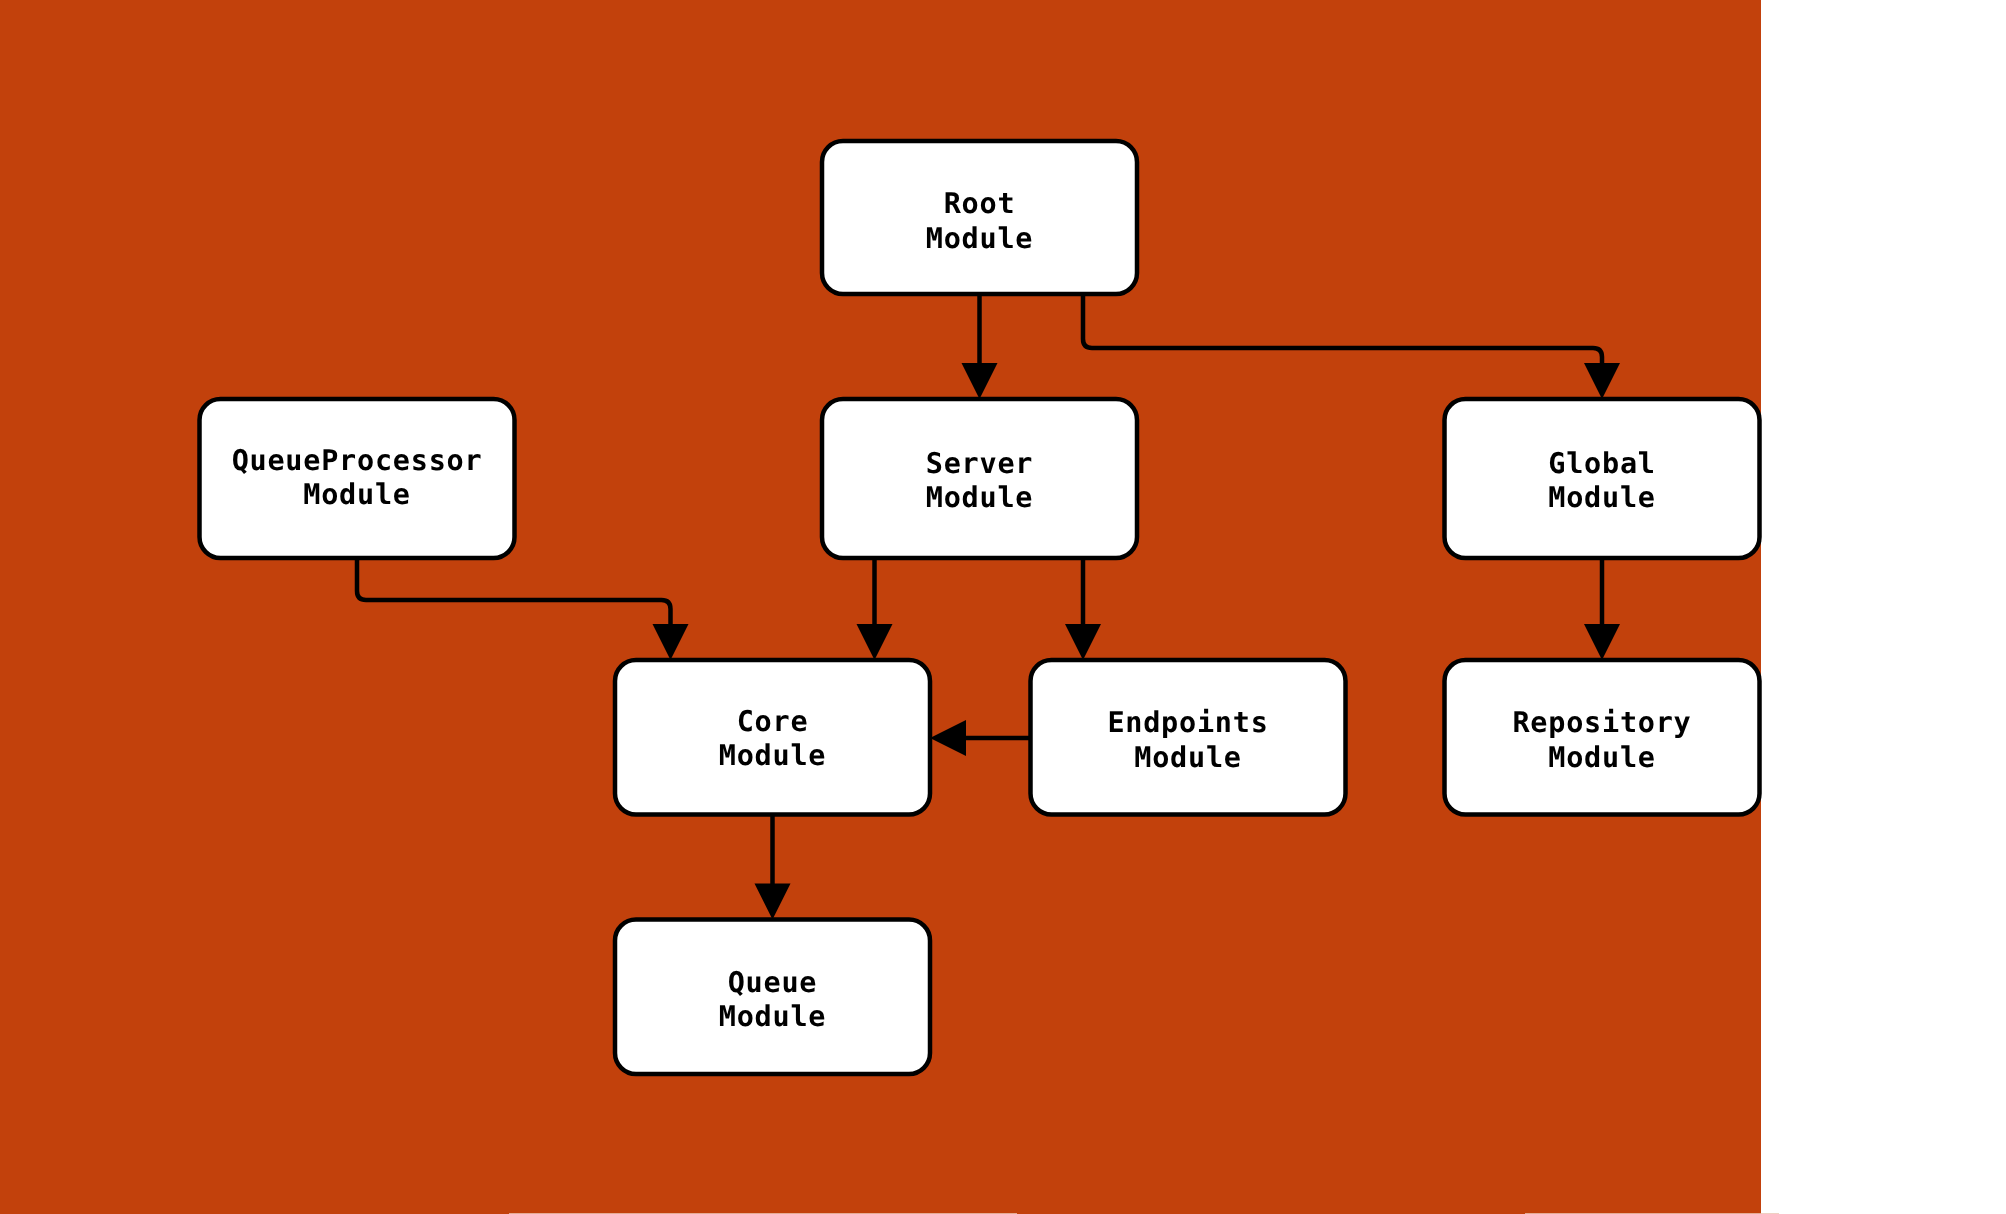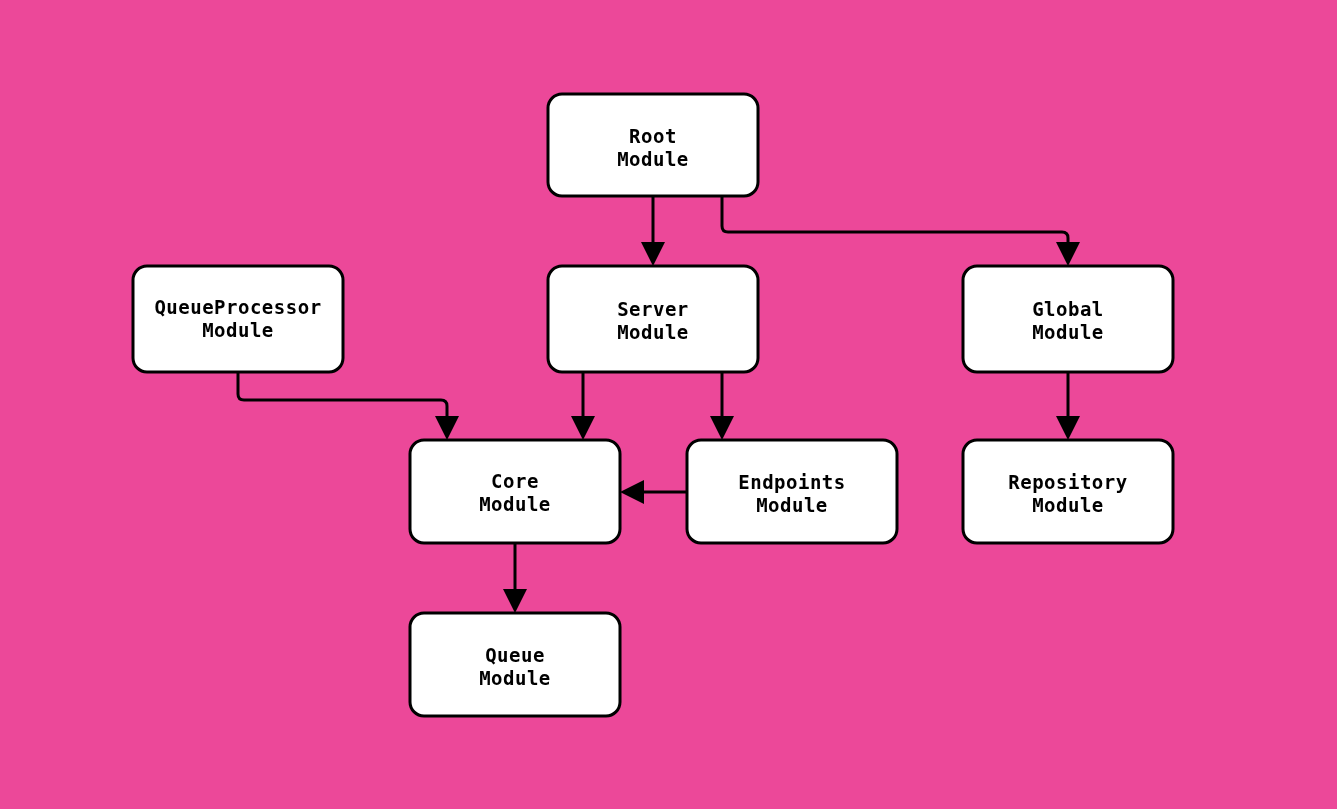--- a/index.html
+++ b/index.html
@@ -8,23 +8,23 @@
     background: #ffffff;
   }
   body {
     width: 1337px;
     height: 809px;
     overflow: hidden;
     font-family: "DejaVu Sans Mono", monospace;
   }
   #diagram-root {
     position: relative;
-    width: 1337px;
+    width: 1174px;
     height: 809px;
-    background: #ec4899;
+    background: #c2410c;
   }
   svg.diagram-canvas {
     position: absolute;
     top: 0;
     left: 0;
     width: 1337px;
     height: 809px;
     display: block;
   }
   .node-box {

